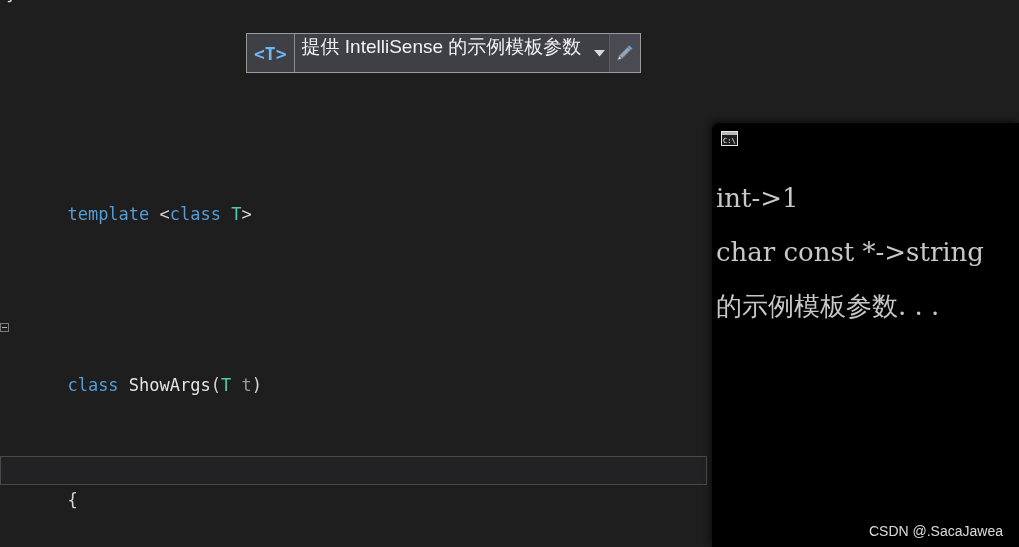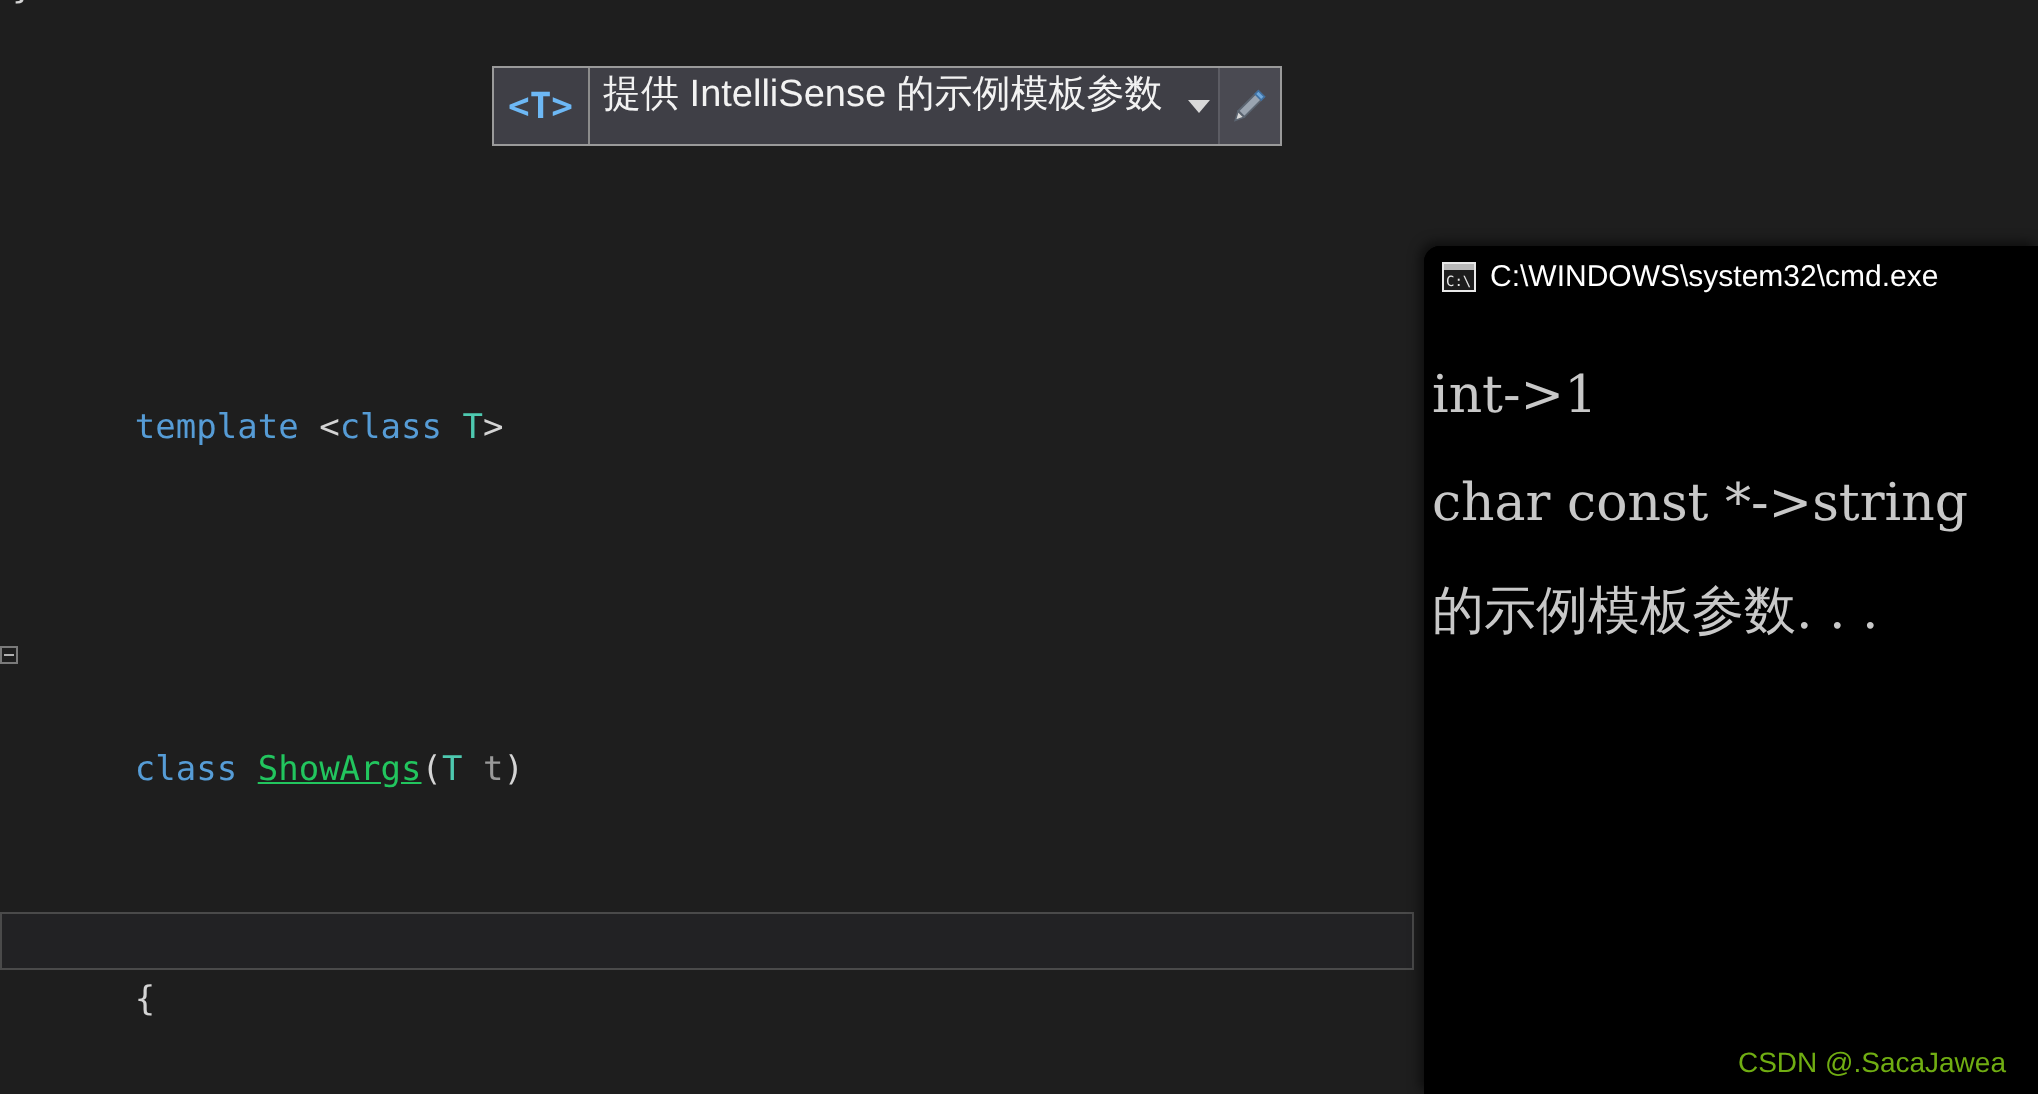--- a/index.html
+++ b/index.html
@@ -46,21 +46,21 @@
   .code-line.cur {
     border: 1px solid #4a4a4a;
     background: #222224;
     width: 707px;
     box-sizing: border-box;
   }
 
   
   .kw   { color: #569cd6; }   
   .typ  { color: #4ec9b0; }   
-  .fn   { color: #22c55e; text-decoration: underline; }   
+  .fn   { color: #e5e5e5; }   
   .var  { color: #9a9a9a; }   
   .br   { color: #d4d4d4; }   
   .punc { color: #d4d4d4; }
 
   
   .collapse {
     position: absolute;
     left: 0px;
     top: 9px;
     width: 9px;
@@ -169,21 +169,21 @@
     font-size: 26px;
     line-height: 27px;
     white-space: pre;
   }
 
   
   #watermark {
     position: absolute;
     right: 16px;
     bottom: 8px;
-    color: #84cc16;
+    color: #ffffff;
     font-family: "Liberation Sans", "DejaVu Sans", sans-serif;
     font-size: 14px;
     opacity: 0.85;
   }
 
   
   #stray {
     position: absolute;
     left: 6px;
     top: -20px;
@@ -280,21 +280,20 @@
 
   <div id="console">
     <div class="titlebar">
       <span class="cmd-ico">
         <svg width="17" height="15" viewBox="0 0 17 15" aria-hidden="true">
           <rect x="0.5" y="0.5" width="16" height="14" fill="#1d1d1d" stroke="#e8e8e8" stroke-width="1"></rect>
           <rect x="1" y="1" width="15" height="3" fill="#b9b9b9"></rect>
           <text x="2" y="12" font-family="DejaVu Sans Mono, monospace" font-size="7" fill="#e8e8e8">C:\</text>
         </svg>
       </span>
-      <span>C:\WINDOWS\system32\cmd.exe</span>
     </div>
     <div class="console-body">
 <div>int-&gt;1</div>
 <div>char const *-&gt;string</div>
 <div>的示例模板参数. . .</div>
     </div>
   </div>
 
   <div id="watermark">CSDN @.SacaJawea</div>
 

